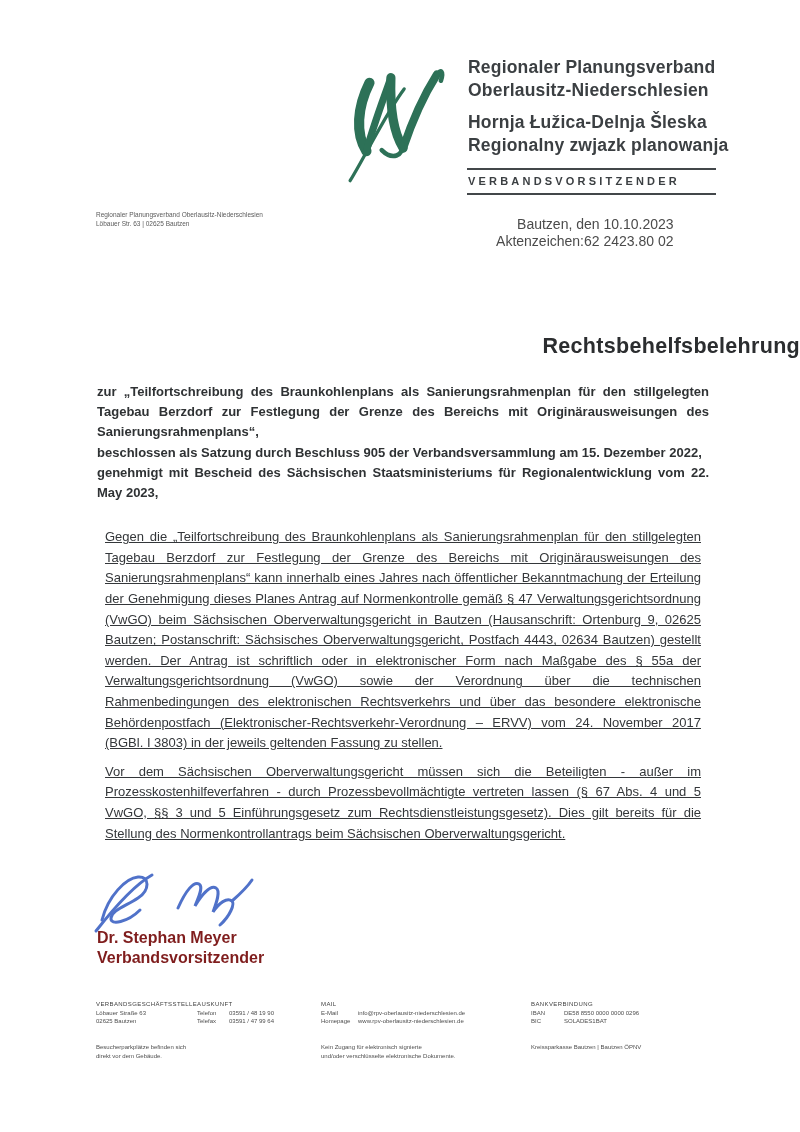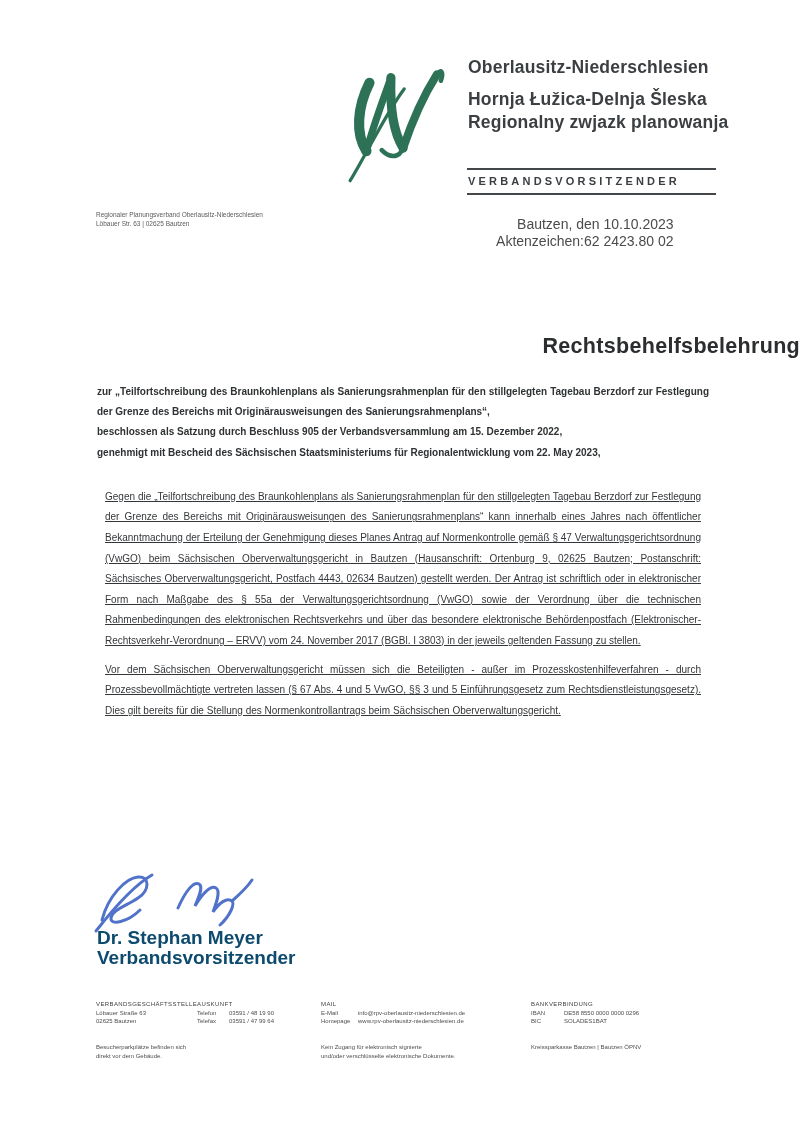--- a/index.html
+++ b/index.html
@@ -26,29 +26,29 @@
   
   .sender{position:absolute;left:96px;top:211px;font-size:6.5px;line-height:8.5px;
     color:#5a5a5a;filter:blur(.2px);}
   .meta-block{position:absolute;left:492px;top:216px;font-size:14px;line-height:17px;color:#4b4b4b;filter:blur(.2px);text-align:right;}
   .meta-row .lbl{display:inline-block;width:92px;}
   
   .doc-title{position:absolute;left:0;right:0;top:334px;text-align:right;
     font-size:21.5px;font-weight:bold;color:#2b2d2f;letter-spacing:.3px;}
   
   .content{position:absolute;left:97px;top:382px;width:612px;
-    font-size:10px;color:#34373a;text-align:justify;}
+    font-size:13px;color:#34373a;text-align:justify;}
   .subject{font-weight:bold;line-height:20.2px;color:#2f3234;}
   .subject div{text-align:justify;}
   .bodytext{margin-top:24px;line-height:20.6px;}
   .bodytext p{margin:8px;text-align:justify;text-decoration:underline;}
   
   .sig-svg{position:absolute;left:92px;top:868px;width:175px;height:66px;}
-  .sig-block{position:absolute;left:97px;top:928px;font-size:19px;font-weight:bold;
-    line-height:20px;color:#0c4a6e;}
+  .sig-block{position:absolute;left:97px;top:928px;font-size:16px;font-weight:bold;
+    line-height:20px;color:#7f1d1d;}
   
   .footer{position:absolute;left:0;top:1000px;width:800px;height:110px;
     font-size:6px;line-height:8.6px;color:#4e4e4e;filter:blur(.22px);}
   .fcol{position:absolute;top:0;}
   .fcol .fhead{letter-spacing:.4px;color:#3f3f3f;}
   .frow .flbl{display:inline-block;}
   .fnote{position:absolute;}
   .c1{left:96px;}
   .c2{left:197px;} .c2 .flbl{width:32px;}
   .c3{left:321px;} .c3 .flbl{width:37px;}
@@ -69,20 +69,21 @@
       <path d="M21,99 C28,73 37,50 45,27" stroke-width="7"></path>
       <path d="M45,27 C44,56 47,80 57,96" stroke-width="9"></path>
       <path d="M57,96 C67,66 78,43 90,24" stroke-width="8"></path>
       <path d="M90,24 C94,18 97,21 94,30" stroke-width="4.5"></path>
       <path d="M36,98 C46,108 58,104 56,92" stroke-width="4.5"></path>
     </g>
   </svg>
 
   <div class="org-block">
     <div class="grp">
+      <div>Regionaler Planungsverband</div>
       <div>Oberlausitz-Niederschlesien</div>
     </div>
     <div class="grp">
       <div>Hornja Łužica-Delnja Šleska</div>
       <div>Regionalny zwjazk planowanja</div>
     </div>
   </div>
 
   <div class="role-banner">VERBANDSVORSITZENDER</div>
 

